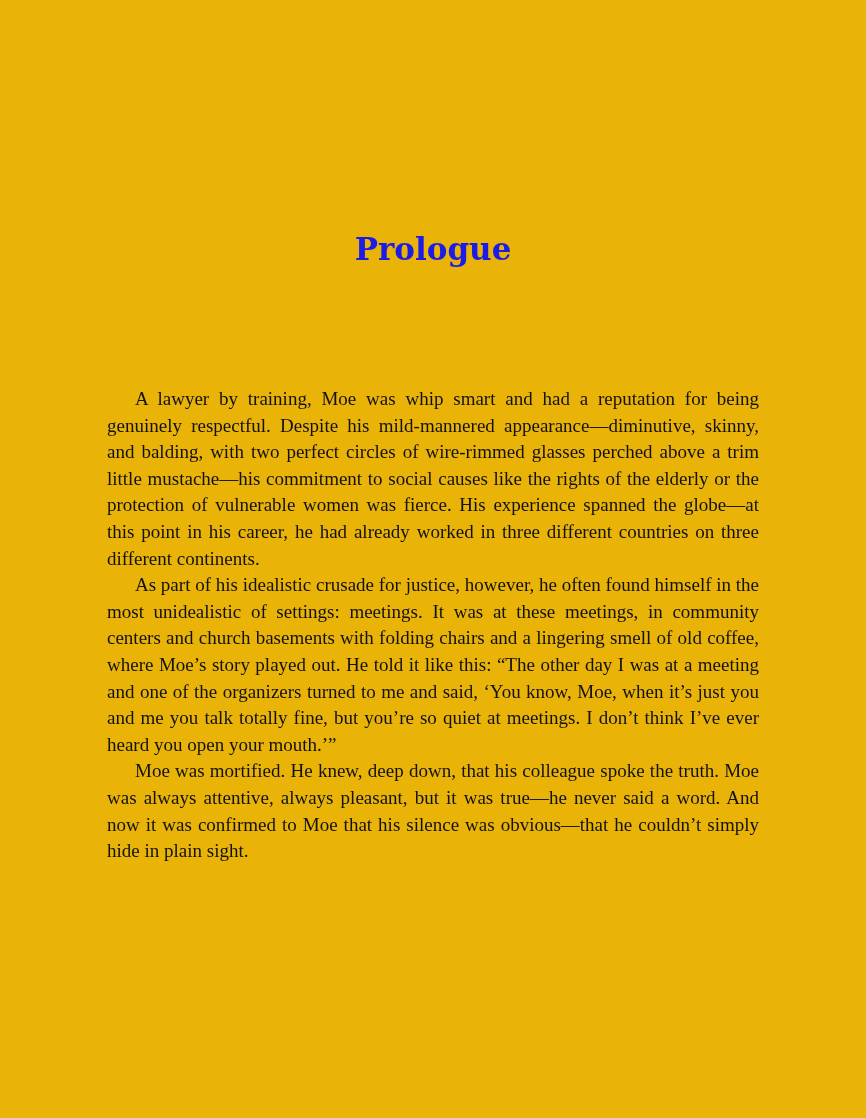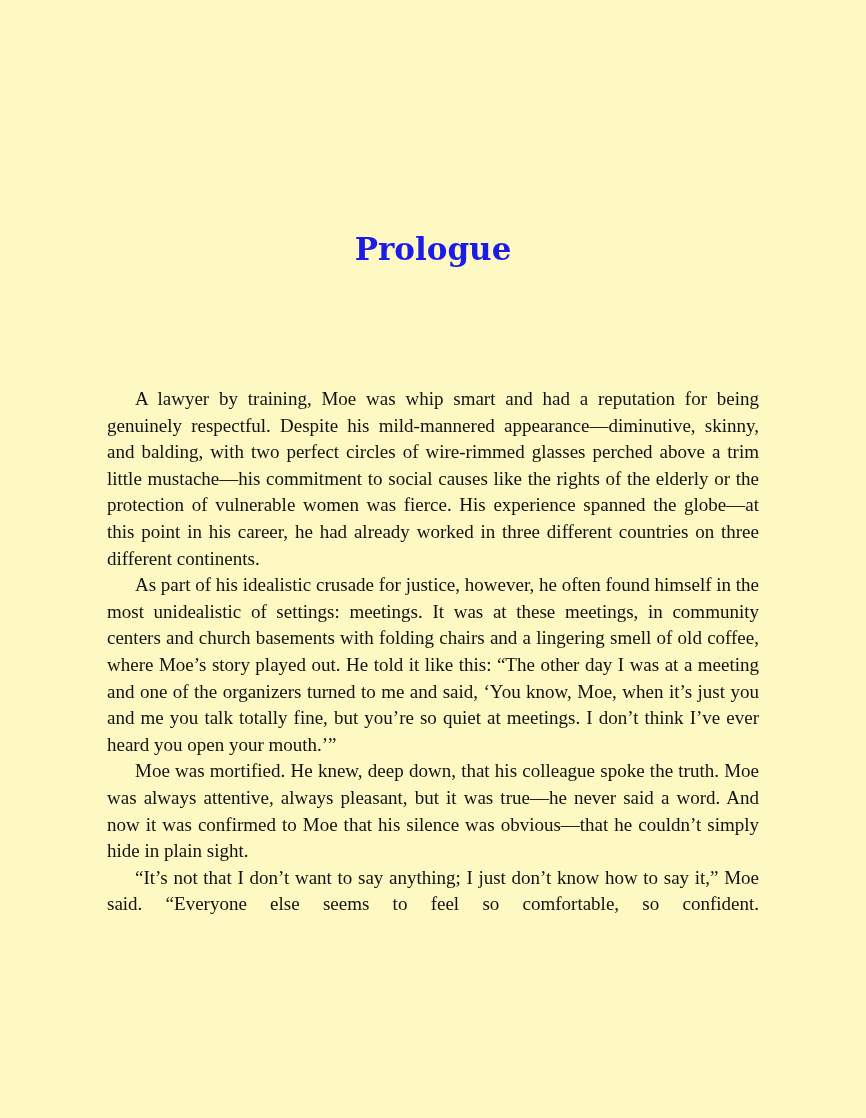--- a/index.html
+++ b/index.html
@@ -53,23 +53,22 @@
     text-indent: 0;
   }
   
   .para.cut {
     text-align-last: justify;
   }
 </style>
 </head>
 <body>
 
-<div class="page" style="background-color: #fef9c3;">
+<div class="page" style="background-color: #eab308;">
 
   <h1 class="chapter-title" style="color: rgb(28, 28, 230);">Prologue</h1>
 
   <div class="body-copy" style="color: rgb(18, 18, 18);">
     <p class="para">A lawyer by training, Moe was whip smart and had a reputation for being genuinely respectful. Despite his mild-mannered appearance—diminutive, skinny, and balding, with two perfect circles of wire-rimmed glasses perched above a trim little mustache—his commitment to social causes like the rights of the elderly or the protection of vulnerable women was fierce. His experience spanned the globe—at this point in his career, he had already worked in three different countries on three different continents.</p>
     <p class="para">As part of his idealistic crusade for justice, however, he often found himself in the most unidealistic of settings: meetings. It was at these meetings, in community centers and church basements with folding chairs and a lingering smell of old coffee, where Moe’s story played out. He told it like this: “The other day I was at a meeting and one of the organizers turned to me and said, ‘You know, Moe, when it’s just you and me you talk totally fine, but you’re so quiet at meetings. I don’t think I’ve ever heard you open your mouth.’”</p>
     <p class="para">Moe was mortified. He knew, deep down, that his colleague spoke the truth. Moe was always attentive, always pleasant, but it was true—he never said a word. And now it was confirmed to Moe that his silence was obvious—that he couldn’t simply hide in plain sight.</p>
-    <p class="para cut">“It’s not that I don’t want to say anything; I just don’t know how to say it,” Moe said. “Everyone else seems to feel so comfortable, so confident.</p>
   </div>
 </div>
 
 </body></html>

